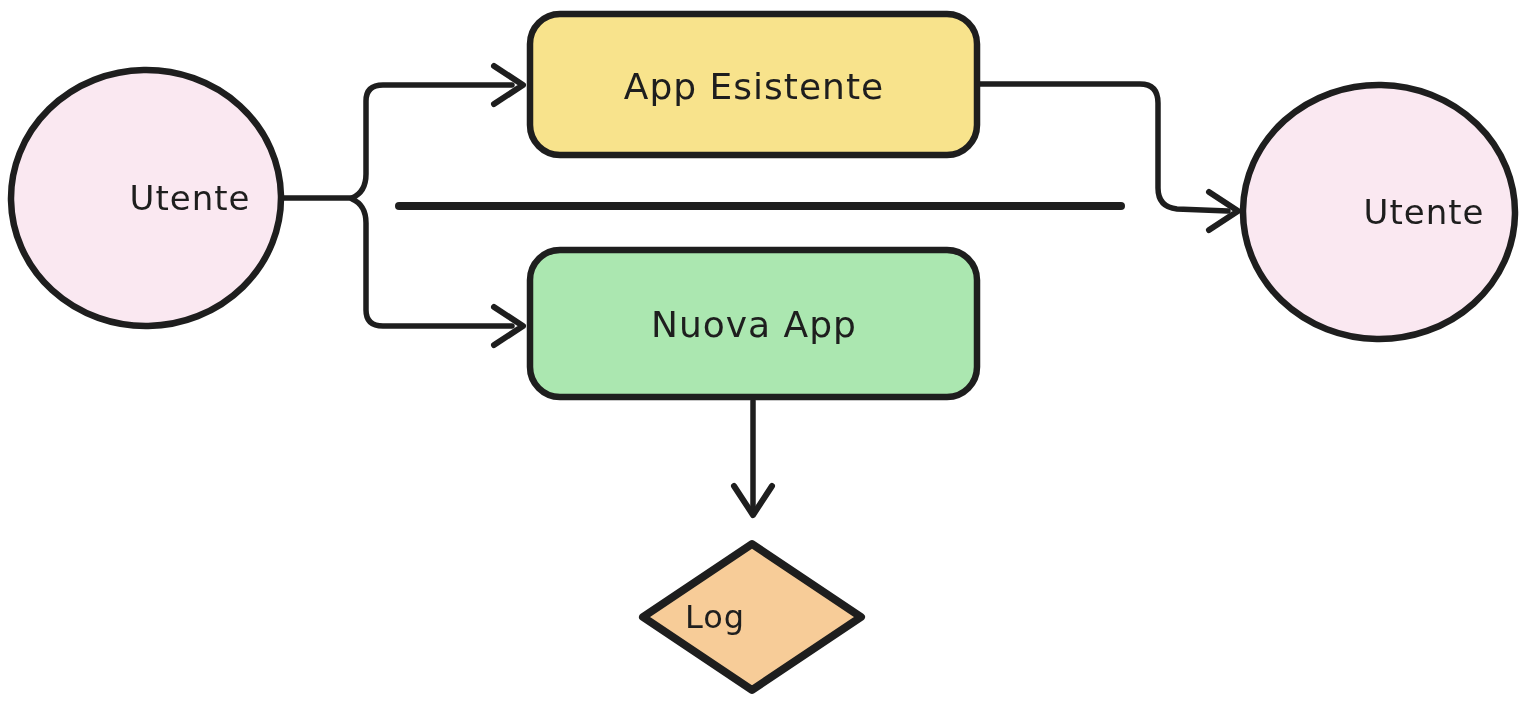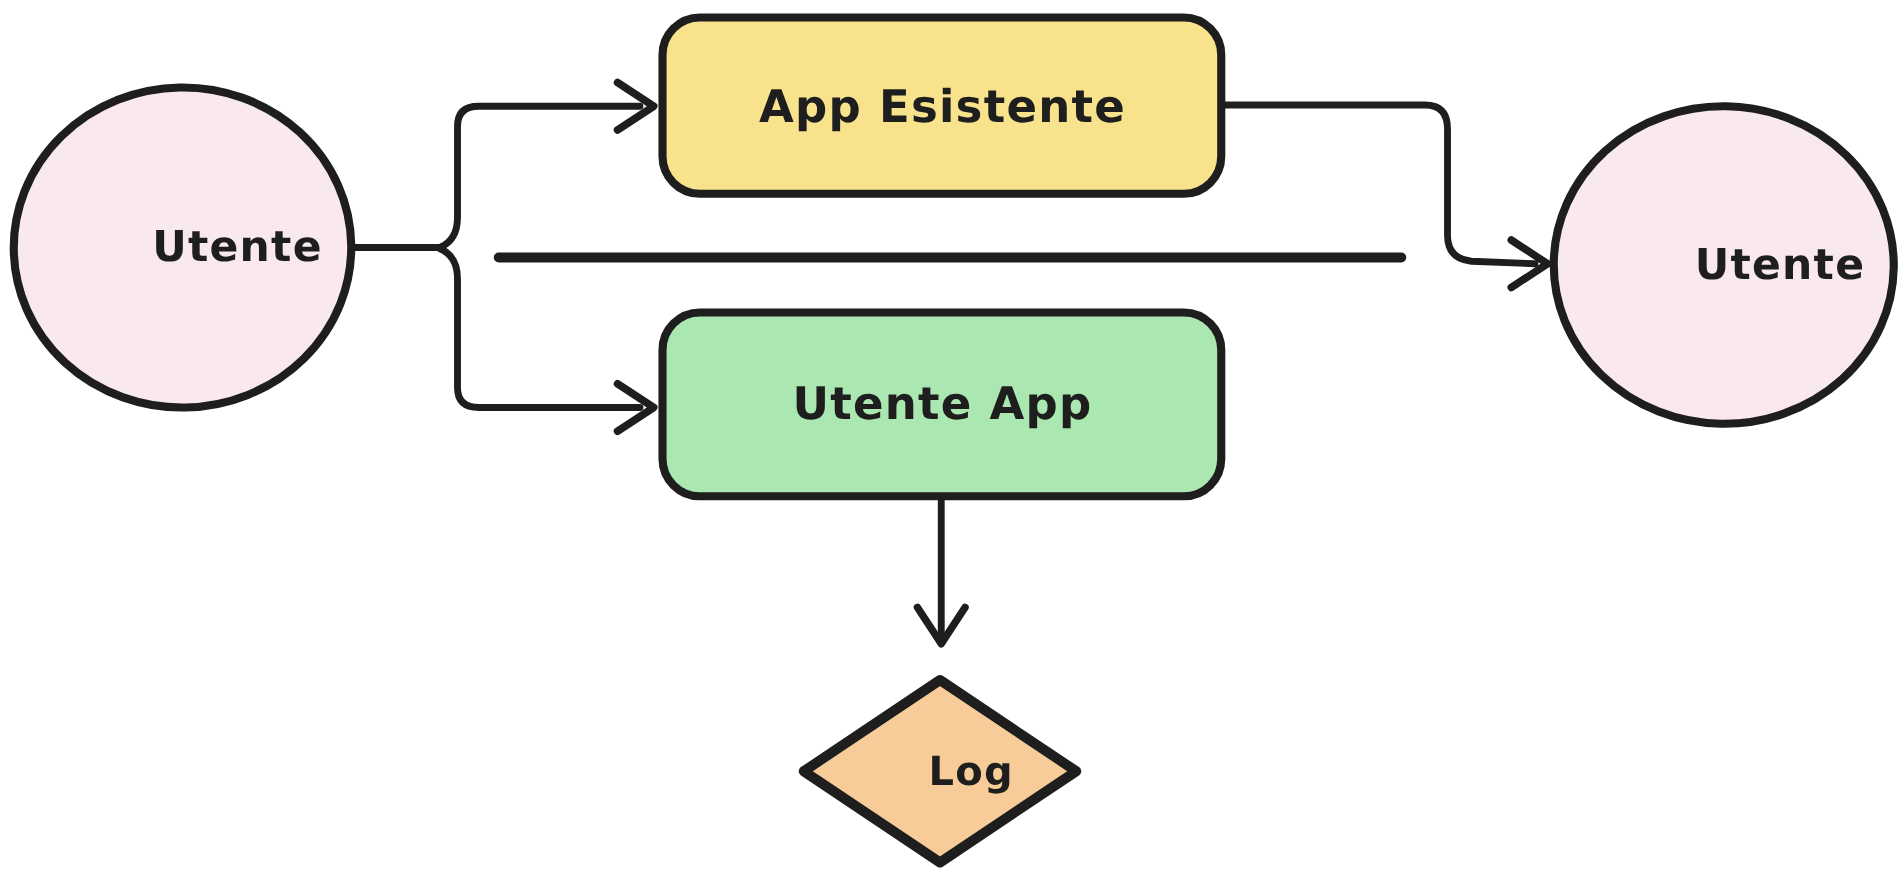--- a/index.html
+++ b/index.html
@@ -20,21 +20,21 @@
     inset: 0;
     width: 100%;
     height: 100%;
   }
   .node-label {
     position: absolute;
     transform: translate(-50%, -50%);
     color: #1e1e1e;
     white-space: nowrap;
     letter-spacing: 1px;
-    font-weight: 700;
+    font-weight: 400;
     user-select: none;
   }
   .lbl-circle { font-size: 34px; margin-left: 44px; }
   .lbl-box    { font-size: 36px; }
   .lbl-diamond{ font-size: 32px; }
 </style>
 </head>
 <body>
 
 <div class="stage">
@@ -71,18 +71,18 @@
       <polygon points="752,544 861,617 752,690 643,617" stroke-width="8" fill="#f7cc98"></polygon>
 
       <ellipse cx="1379" cy="212" rx="136" ry="127" transform="rotate(1 1379 212)" fill="#fae8f1"></ellipse>
     </g>
   </svg>
 
   <div class="node-label lbl-circle" style="left:146px; top:198px;">Utente</div>
 
   <div class="node-label lbl-box" style="left:754px; top:86px;">App Esistente</div>
 
-  <div class="node-label lbl-box" style="left:754px; top:324px;">Utente App</div>
+  <div class="node-label lbl-box" style="left:754px; top:324px;">Nuova App</div>
 
-  <div class="node-label lbl-diamond" style="left:777px; top:617px;">Log</div>
+  <div class="node-label lbl-diamond" style="left:715px; top:617px;">Log</div>
 
   <div class="node-label lbl-circle" style="left:1380px; top:212px;">Utente</div>
 </div>
 
 </body></html>

